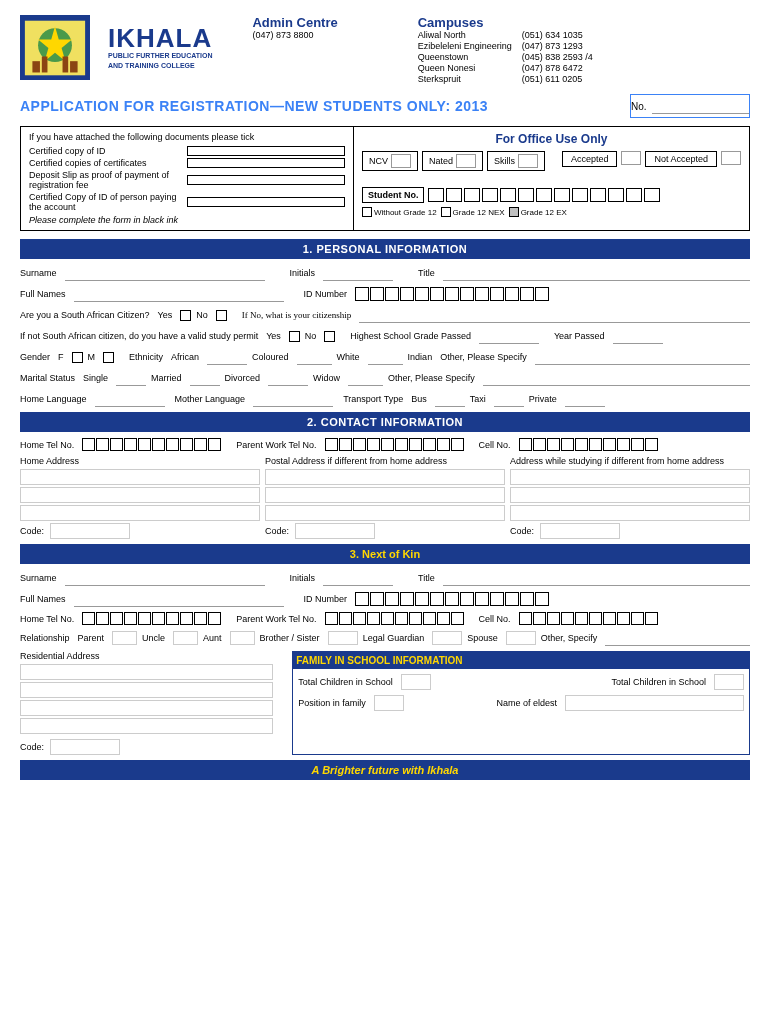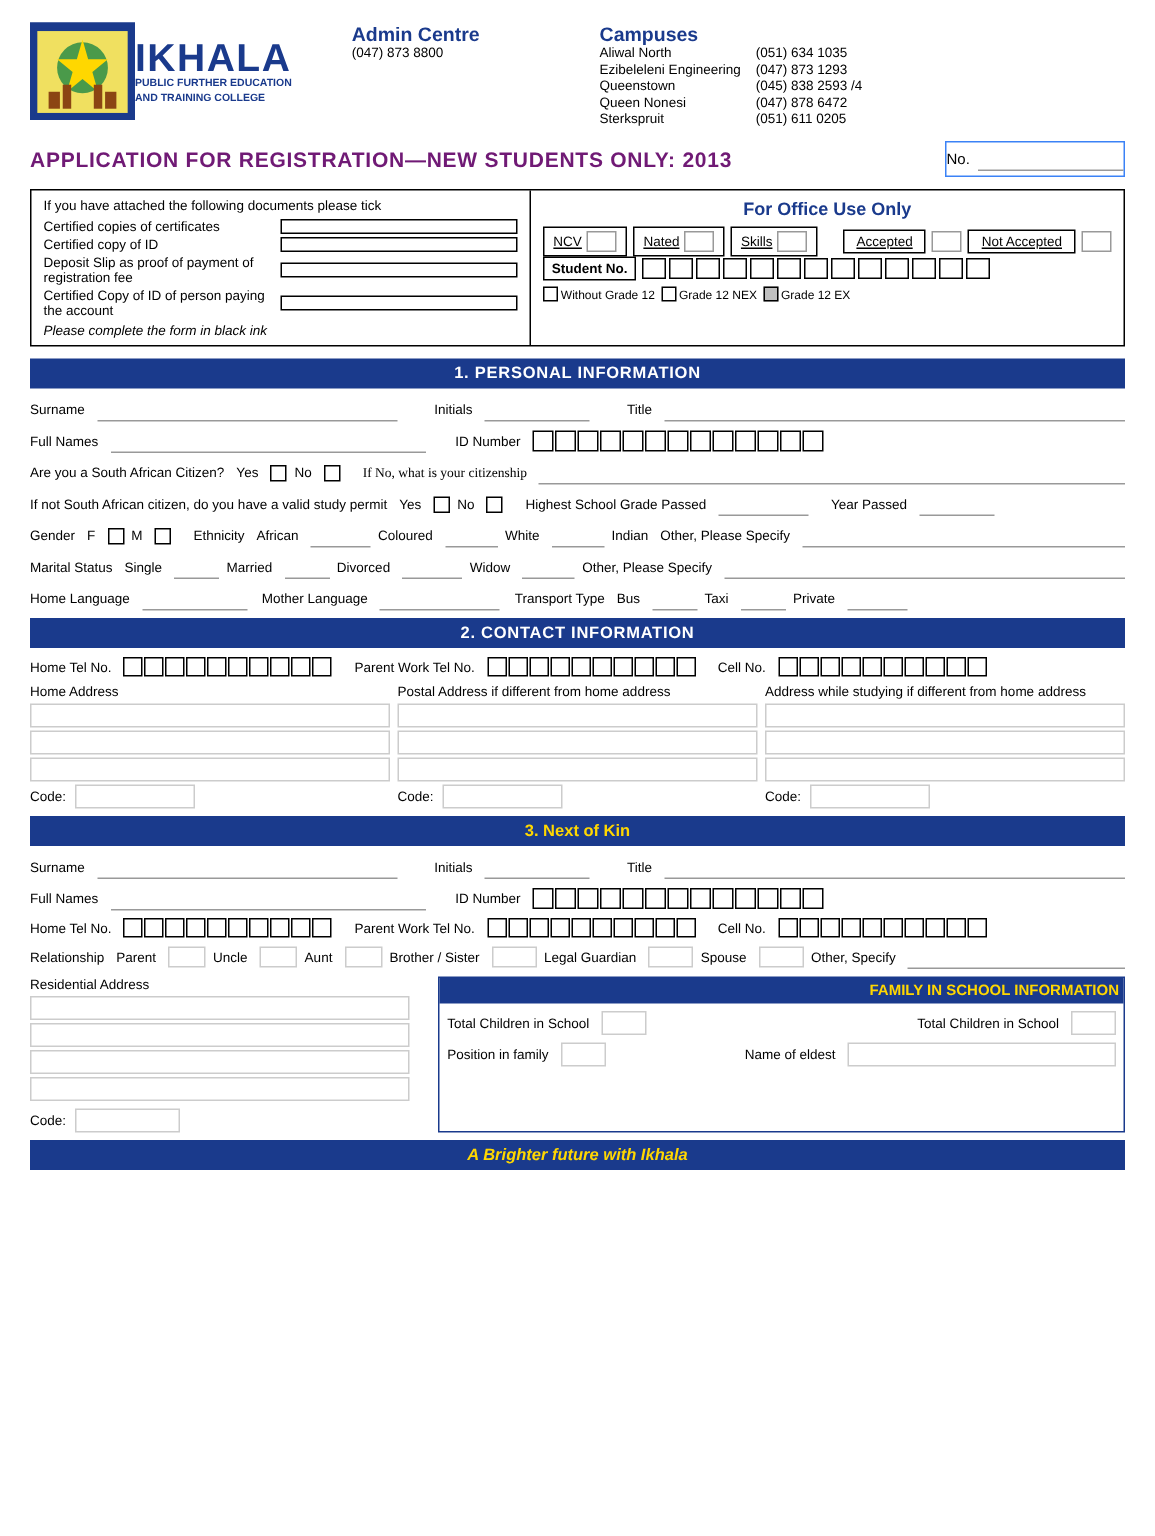--- a/index.html
+++ b/index.html
@@ -3,47 +3,47 @@
   <meta charset="utf-8">
   <style>
     * { box-sizing: border-box; margin: 0; padding: 0; }
     body { font-family: Arial, sans-serif; font-size: 10px; background: #fff; color: #000; width: 770px; min-height: 1024px; }
     .page { padding: 15px 20px; }
 
     
     .header { display: flex; align-items: flex-start; margin-bottom: 10px; }
     .logo-area { display: flex; align-items: center; margin-right: 40px; }
     .logo-box { width: 70px; height: 65px; background: #1a3a8c; border: 3px solid #1a3a8c; display: flex; align-items: center; justify-content: center; position: relative; overflow: hidden; }
-    .logo-text-area { margin-left: 0; }
+    .logo-text-area { margin-left: 18px; }
     .ikhala-text { font-size: 26px; font-weight: 900; color: #1a3a8c; letter-spacing: 1px; line-height: 1; }
     .college-subtitle { font-size: 7px; color: #1a3a8c; font-weight: bold; line-height: 1.3; }
     .admin-section { margin-right: 80px; }
     .admin-title { font-size: 13px; font-weight: bold; color: #1a3a8c; }
     .admin-phone { font-size: 9px; }
     .campuses-section { }
     .campuses-title { font-size: 13px; font-weight: bold; color: #1a3a8c; }
     .campus-table { display: grid; grid-template-columns: auto auto; gap: 1px 10px; font-size: 9px; }
 
     
     .app-title-row { display: flex; align-items: center; margin-bottom: 8px; }
-    .app-title { font-size: 14px; font-weight: 900; color: #701a75; letter-spacing: 0.5px; flex: 1; }
+    .app-title { font-size: 14px; font-weight: 900; color: #3b82f6; letter-spacing: 0.5px; flex: 1; }
     .no-box { display: flex; align-items: center; border: 1px solid #3b82f6; padding: 3px 0; font-size: 10px; min-width: 120px; }
     .no-label { margin-right: 5px; }
     .no-field { flex: 1; height: 16px; border-bottom: 1px solid #999; }
 
     
     .top-section { display: flex; margin-bottom: 8px; border: 1px solid #000; }
     .checklist-col { flex: 1; padding: 5px 8px; border-right: 1px solid #000; font-size: 9px; }
     .checklist-title { font-size: 9px; margin-bottom: 4px; }
     .checklist-item { display: flex; align-items: center; margin-bottom: 2px; }
     .checklist-item span { flex: 1; }
     .small-checkbox { width: 10px; height: 10px; border: 1px solid #000; display: inline-block; margin-left: 3px; }
     .office-col { flex: 1.2; padding: 5px 8px; }
     .office-title { font-size: 12px; font-weight: bold; color: #1a3a8c; text-align: center; margin-bottom: 5px; }
-    .office-row { display: flex; align-items: center; margin-bottom: 0; gap: 4px; text-decoration: underline; }
+    .office-row { display: flex; align-items: flex-start; margin-bottom: 16px; gap: 4px; }
     .office-btn { border: 1px solid #000; padding: 2px 6px; font-size: 9px; display: flex; align-items: center; gap: 3px; }
     .office-btn-box { width: 20px; height: 14px; border: 1px solid #999; display: inline-block; }
     .accepted-btn { border: 1px solid #000; padding: 2px 8px; font-size: 9px; }
     .student-no-row { display: flex; align-items: center; margin-bottom: 4px; }
     .student-no-label { font-size: 9px; font-weight: bold; border: 1px solid #000; padding: 2px 5px; margin-right: 4px; }
     .student-no-boxes { display: flex; gap: 2px; }
     .sn-box { width: 16px; height: 14px; border: 1px solid #000; }
     .grade-row { display: flex; align-items: center; gap: 4px; font-size: 8px; }
     .grade-option { display: flex; align-items: center; gap: 2px; }
     .grade-checkbox { width: 10px; height: 10px; border: 1px solid #000; }
@@ -67,21 +67,21 @@
     .tel-boxes { display: flex; gap: 1px; }
     .tel-box { width: 13px; height: 13px; border: 1px solid #000; }
 
     
     .section-header-kin { background: #1a3a8c; color: #ffd700; text-align: center; font-size: 11px; font-weight: bold; padding: 4px; margin-bottom: 6px; }
 
     
     .bottom-section { display: flex; gap: 14px; }
     .kin-left { flex: 1; padding-right: 5px; }
     .family-right { flex: 1.8; border: 1px solid #1a3a8c; }
-    .family-header { background: #1a3a8c; color: #ffd700; text-align: right; font-size: 10px; font-weight: bold; padding: 3px; }
+    .family-header { background: #1a3a8c; color: #ffd700; text-align: left; font-size: 10px; font-weight: bold; padding: 3px; }
     .family-body { padding: 5px; }
     .family-row { display: flex; align-items: center; margin-bottom: 5px; gap: 5px; }
 
     .footer-bar { background: #1a3a8c; color: #ffd700; text-align: center; font-size: 11px; font-weight: bold; padding: 4px; margin-top: 5px; font-style: italic; }
 
     
     .logo-svg { width: 68px; height: 62px; }
   </style>
 </head>
 <body>
@@ -137,25 +137,25 @@
       <span class="no-label">No.</span>
       <div class="no-field"></div>
     </div>
   </div>
 
   <div class="top-section">
 
     <div class="checklist-col">
       <div class="checklist-title">If you have attached the following documents please tick</div>
       <div class="checklist-item">
+        <span>Certified copy of ID</span>
+        <span class="small-checkbox"></span>
+      </div>
+      <div class="checklist-item">
         <span>Certified copies of certificates</span>
-        <span class="small-checkbox"></span>
-      </div>
-      <div class="checklist-item">
-        <span>Certified copy of ID</span>
         <span class="small-checkbox"></span>
       </div>
       <div class="checklist-item">
         <span>Deposit Slip as proof of payment of registration fee</span>
         <span class="small-checkbox"></span>
       </div>
       <div class="checklist-item">
         <span>Certified Copy of ID of person paying the account</span>
         <span class="small-checkbox"></span>
       </div>

